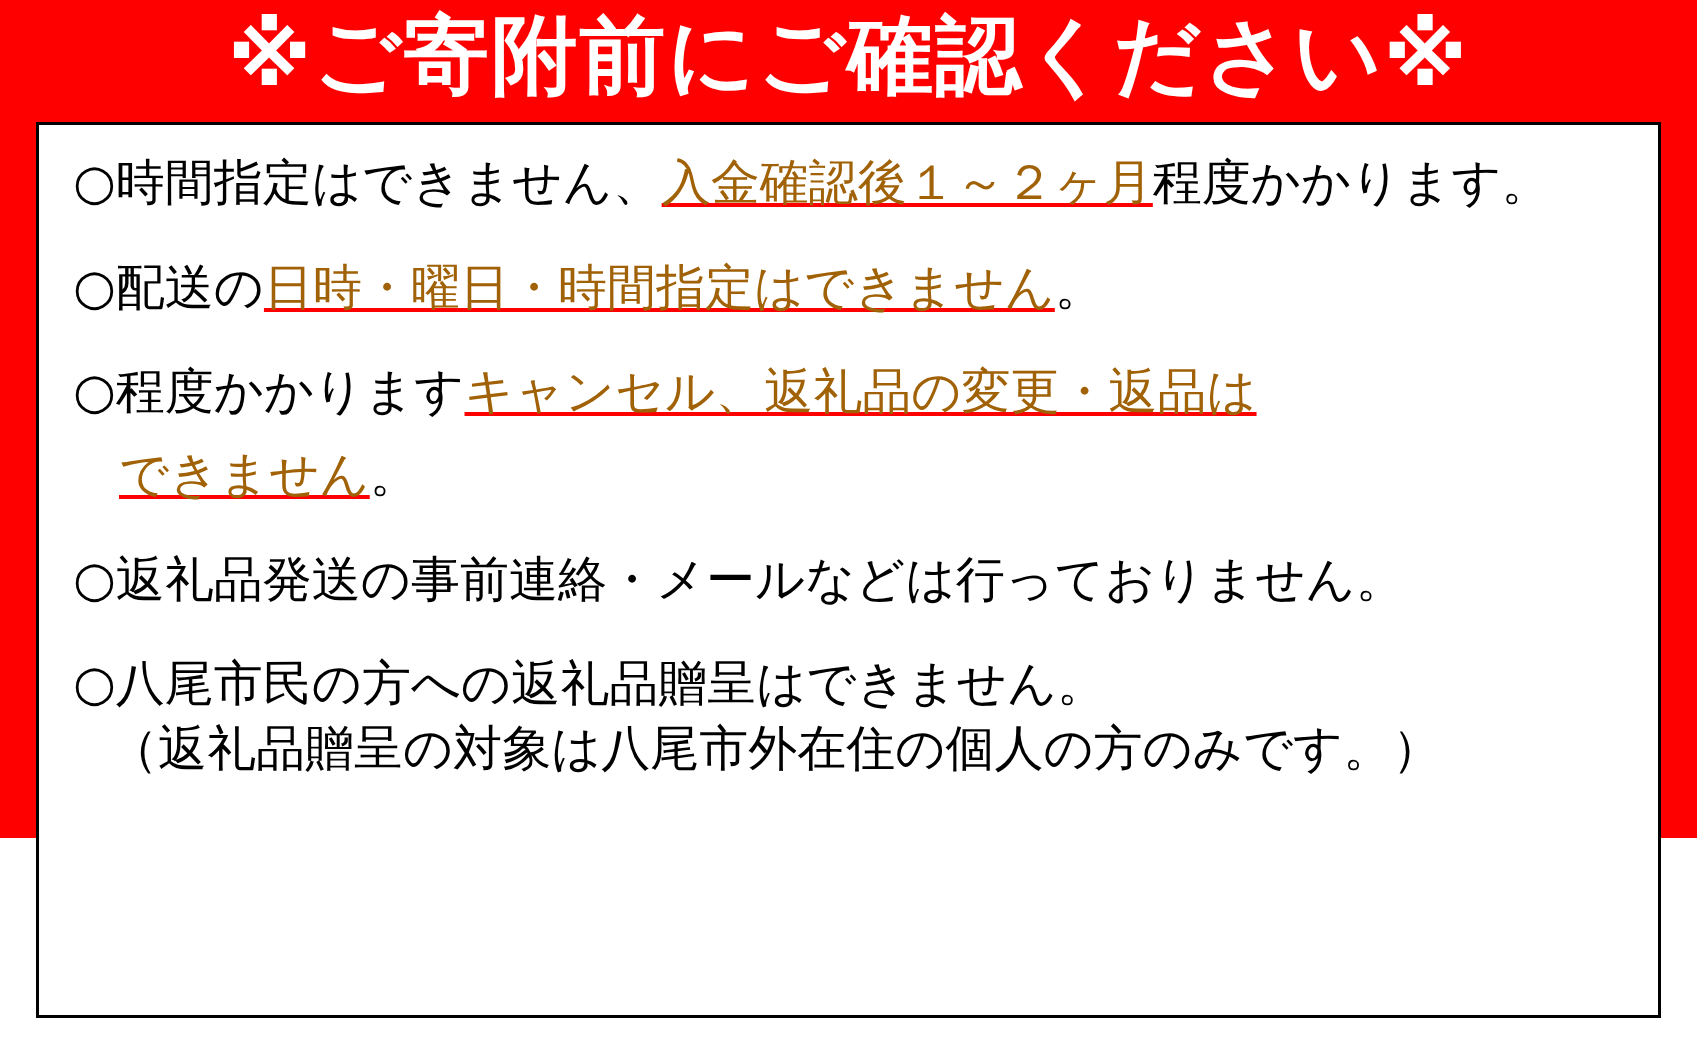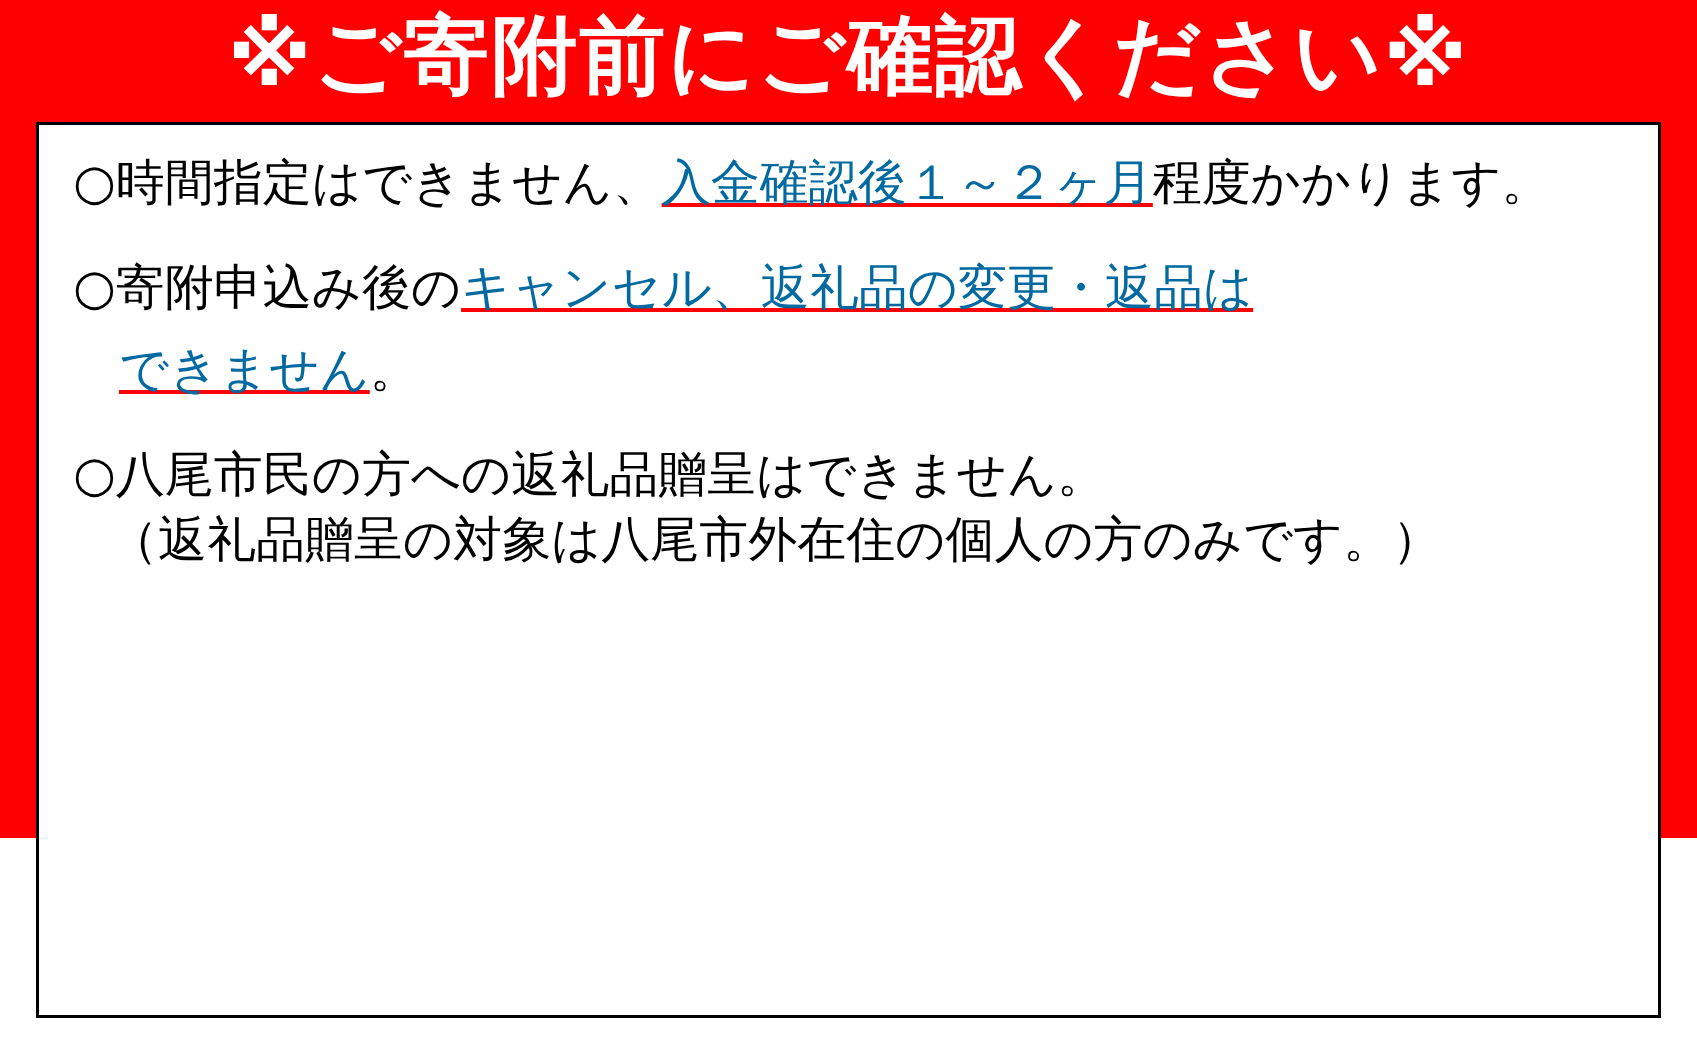--- a/index.html
+++ b/index.html
@@ -52,21 +52,21 @@
     font-size: 49px;
     line-height: 1.32;
     color: #000000;
     margin-bottom: 40px;
     letter-spacing: 0px;
   }
   .notice-item:last-child {
     margin-bottom: 0;
   }
   .notice-item .em {
-    color: #0369a1;
+    color: #a16207;
     text-decoration: underline;
     text-decoration-color: #ff0000;
     text-underline-offset: 4px;
   }
   .indent-line {
     display: block;
     padding-left: 46px;
     margin-top: 18px;
   }
   .indent-line-2 {
@@ -82,26 +82,32 @@
 
   <div class="banner-title">※ご寄附前にご確認ください※</div>
 
   <div class="notice-box">
     <ul class="notice-list">
 
       <li class="notice-item">
         <span>○</span><span>時間指定はできません、</span><span class="em">入金確認後１～２ヶ月</span><span>程度かかります。</span>
       </li>
 
+      <li class="notice-item">
+        <span>○</span><span>配送の</span><span class="em">日時・曜日・時間指定はできません</span><span>。</span>
+      </li>
 
       <li class="notice-item">
-        <span>○</span><span>寄附申込み後の</span><span class="em">キャンセル、返礼品の変更・返品は</span>
+        <span>○</span><span>程度かかります</span><span class="em">キャンセル、返礼品の変更・返品は</span>
         <span class="indent-line"><span class="em">できません</span><span>。</span></span>
       </li>
 
+      <li class="notice-item">
+        <span>○</span><span>返礼品発送の事前連絡・メールなどは行っておりません。</span>
+      </li>
 
       <li class="notice-item">
         <span>○</span><span>八尾市民の方への返礼品贈呈はできません。</span>
         <span class="indent-line-2 nowrap">（返礼品贈呈の対象は八尾市外在住の個人の方のみです。）</span>
       </li>
 
     </ul>
   </div>
 </div>
 

